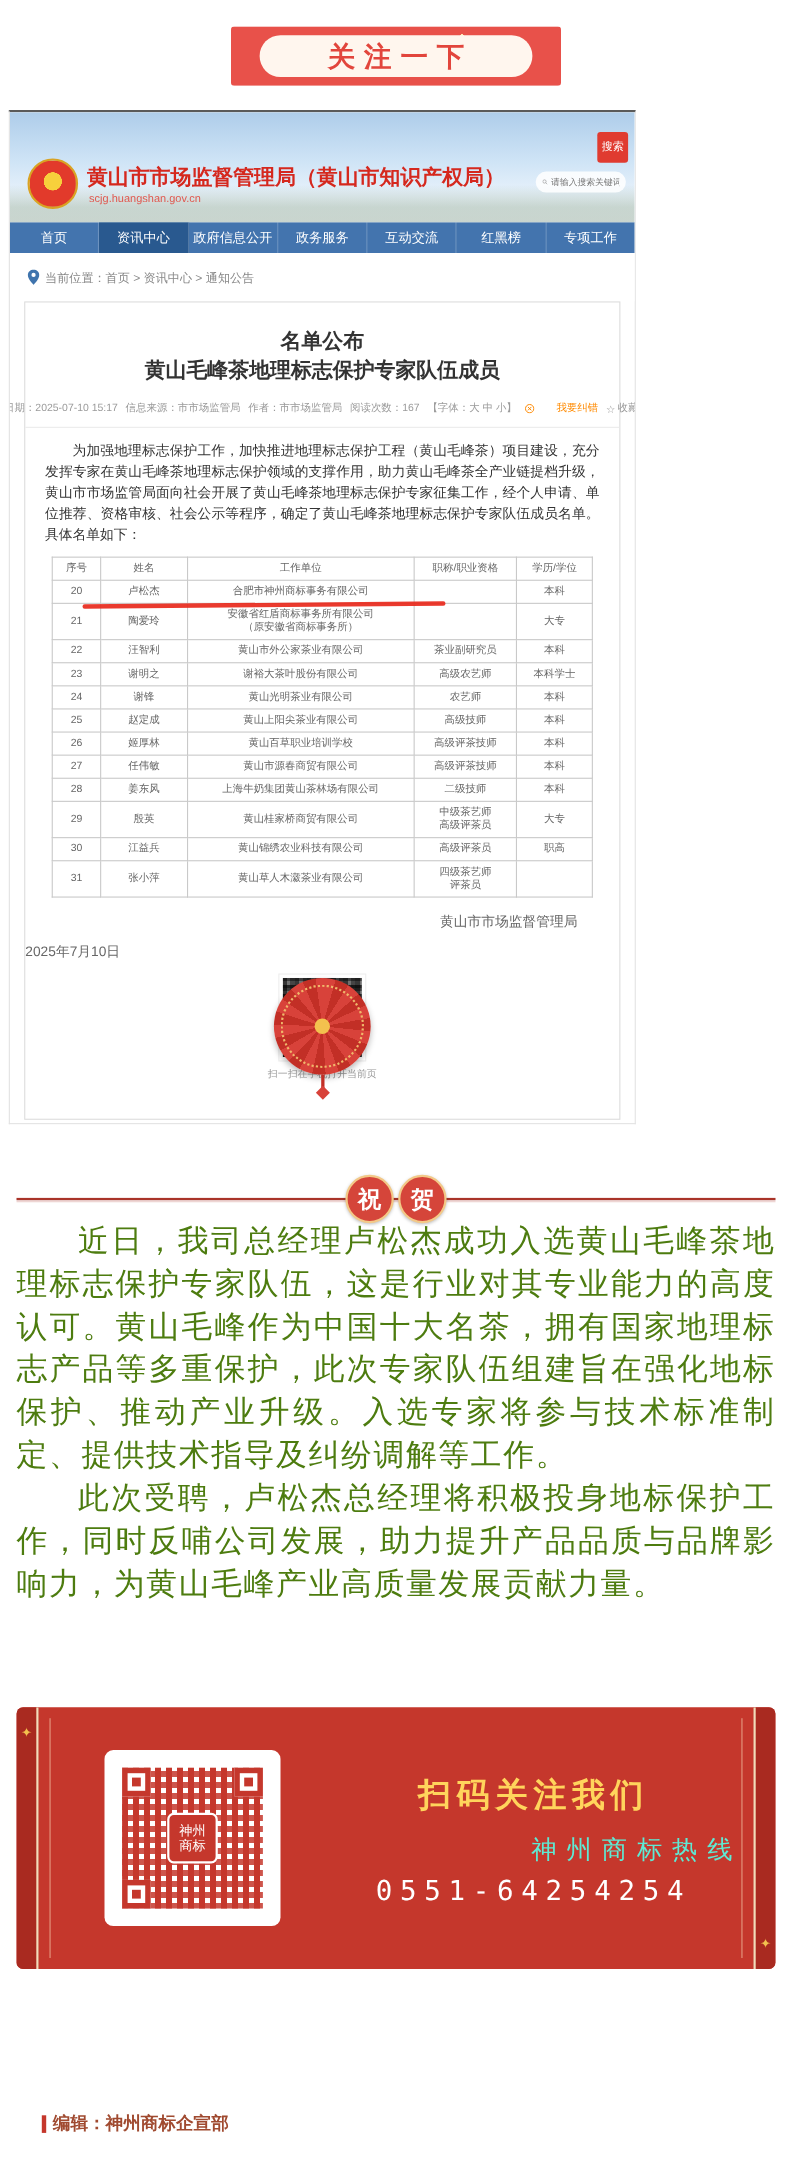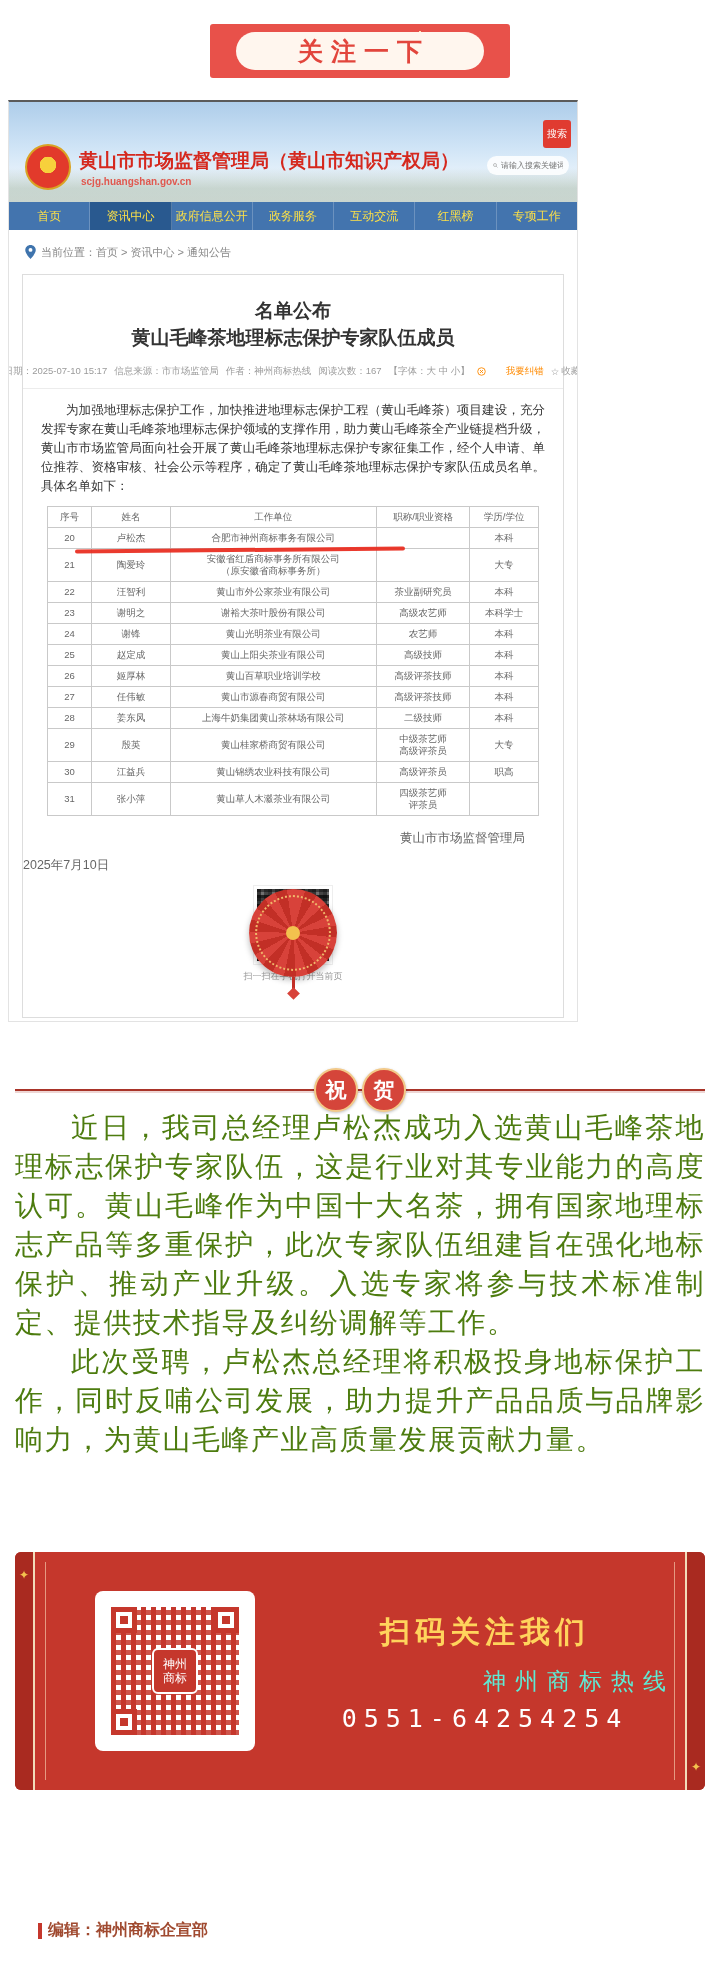--- a/index.html
+++ b/index.html
@@ -25,28 +25,28 @@
     border:1px solid #e3e3e3; border-top:2px solid #5a5a5a; overflow:hidden; }
   .site-header { position:relative; width:100%; height:100px;
     background:linear-gradient(180deg,#aecdea 0%,#cfe4f6 45%,#e8f2fb 75%,#f3f8fd 100%); }
   .site-header::after { content:""; position:absolute; left:0; right:0; bottom:0; height:34px;
     background:linear-gradient(180deg,rgba(120,150,120,0) 0%,rgba(130,155,125,.35) 60%,rgba(150,170,150,.45) 100%); }
   .emblem { position:absolute; left:16px; top:42px; width:46px; height:46px; border-radius:50%;
     background:radial-gradient(circle at 50% 45%, #f7d03c 0 26%, #e23a2b 27% 100%);
     border:2px solid #d9a324; display:flex; align-items:center; justify-content:center; z-index:2; }
   .emblem span { color:#f7d03c; font-size:15px; line-height:1; }
   .org-name { position:absolute; left:70px; top:46px; color:#d5281e; font-size:19px; font-weight:bold; z-index:2; white-space:nowrap; }
-  .org-url { position:absolute; left:72px; top:74px; color:#e0584f; font-size:10px; font-weight:bold; z-index:2; }
+  .org-url { position:absolute; left:72px; top:74px; color:#e0584f; font-size:10px; font-weight:normal; z-index:2; }
   .search-btn { position:absolute; right:6px; top:18px; width:28px; height:28px; background:#e03b30; color:#fff;
     font-size:10px; border:none; border-radius:3px; z-index:2; line-height:12px; }
   .search-pill { position:absolute; right:8px; top:54px; width:82px; height:19px; background:rgba(255,255,255,.85);
     border-radius:10px; display:flex; align-items:center; padding:0 6px; gap:3px; z-index:2; }
   .search-pill input { border:none; outline:none; background:transparent; width:62px; font-size:8px; color:#666; font-family:"Liberation Sans",sans-serif; }
   .site-nav { display:flex; width:100%; height:28px; background:#4374ae; }
-  .site-nav a { flex:1; display:flex; align-items:center; justify-content:center; color:#fde047; font-size:12px;
+  .site-nav a { flex:1; display:flex; align-items:center; justify-content:center; color:#ffffff; font-size:12px;
     text-decoration:none; border-right:1px solid rgba(255,255,255,.22); white-space:nowrap; }
   .site-nav a:last-child { border-right:none; }
   .site-nav a.active { background:#29598f;text-align:right; }
   .crumb-row { height:44px; display:flex; align-items:center; padding-left:16px; gap:5px; background:#fff; }
   .crumb-row svg { flex:0 0 auto; }
   .crumb-text { font-size:11px; color:#888; }
 
   .panel { position:relative; margin:0 auto; width:542px; min-height:744px; background:#fff; border:1px solid #ddd; padding-top:22px; }
   .art-title { text-align:center; color:#333; font-size:19px; font-weight:bold; line-height:27px; }
   .meta-row { margin-top:14px; display:flex; justify-content:center; align-items:center; gap:7px; font-size:9.5px;
@@ -179,21 +179,21 @@
       <span class="crumb-text">当前位置：首页 &gt; 资讯中心 &gt; 通知公告</span>
     </div>
 
     <div class="panel">
       <div class="art-title">名单公布</div>
       <div class="art-title">黄山毛峰茶地理标志保护专家队伍成员</div>
 
       <div class="meta-row">
         <span>发布日期：2025-07-10 15:17</span>
         <span>信息来源：市市场监管局</span>
-        <span>作者：神州商标热线</span>
+        <span>作者：市市场监管局</span>
         <span>阅读次数：167</span>
         <span>【字体：大 中 小】</span>
         <span class="meta-correct">
           <svg width="9" height="9" viewBox="0 0 10 10">
               <circle cx="5" cy="5" r="4.2" fill="none" stroke="#ff8a00" stroke-width="1"></circle>
               <path d="M3.3 3.3l3.4 3.4M6.7 3.3L3.3 6.7" stroke="#ff8a00" stroke-width="1"></path>
             </svg>
           <span>我要纠错</span>
         </span>
         <span class="meta-fav">

